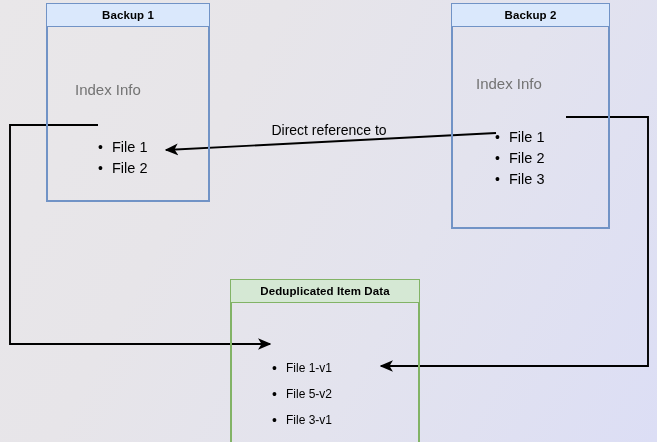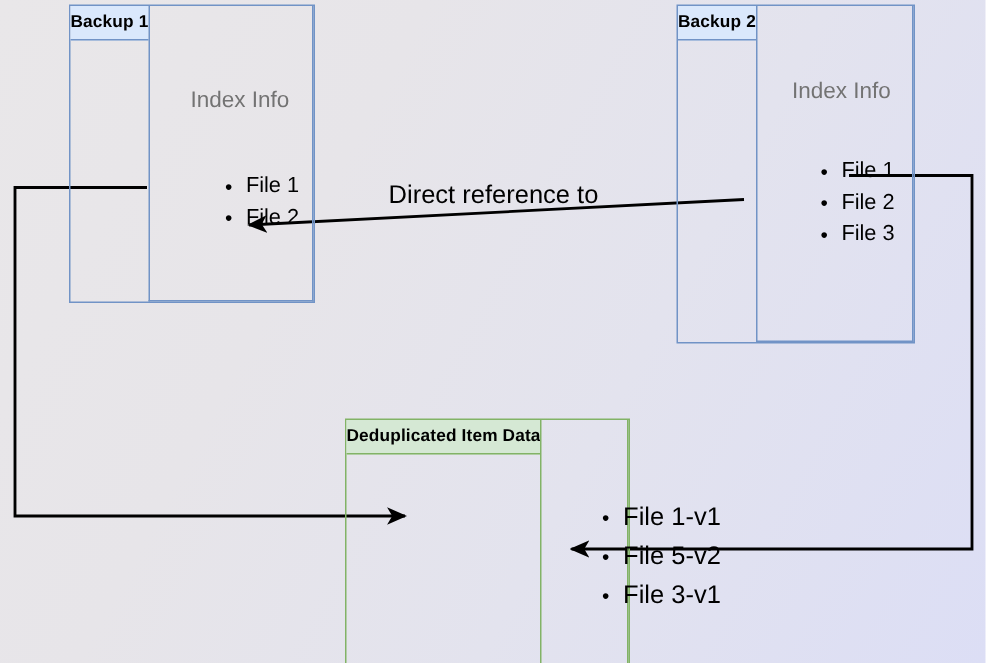--- a/index.html
+++ b/index.html
@@ -28,21 +28,21 @@
     top: 0;
     width: 657px;
     height: 442px;
     pointer-events: none;
   }
 
   .node {
     position: absolute;
     box-sizing: border-box;
     display: flex;
-    flex-direction: row;
+    flex-direction: column;
   }
 
   .node-header {
     box-sizing: border-box;
     font-size: 11.5px;
     font-weight: bold;
     color: #000000;
     text-align: center;
     letter-spacing: 0.1px;
     padding-top: 5px;
@@ -115,30 +115,30 @@
     content: "\2022";
     position: absolute;
     left: 0;
     top: -0.5px;
     font-size: 14px;
   }
 
   #backup1-file-list { left: 50px; top: 110px; }
   #backup2-file-list { left: 42px; top: 100px; }
   #dedup-file-list   { left: 40px; top: 52px; }
-  #dedup-file-list li { line-height: 26px; font-size: 17px; }
+  #dedup-file-list li { line-height: 26px; font-size: 12px; }
 
   
   #annotation-direct-reference {
     position: absolute;
     left: 246px;
     top: 122px;
     width: 166px;
     text-align: center;
-    font-size: 17px;
+    font-size: 14px;
     line-height: 16px;
     color: #000;
   }
   #annotation-direct-reference span { display: block; }
 </style>
 </head>
 <body>
 
 <div id="diagram-canvas">
 

